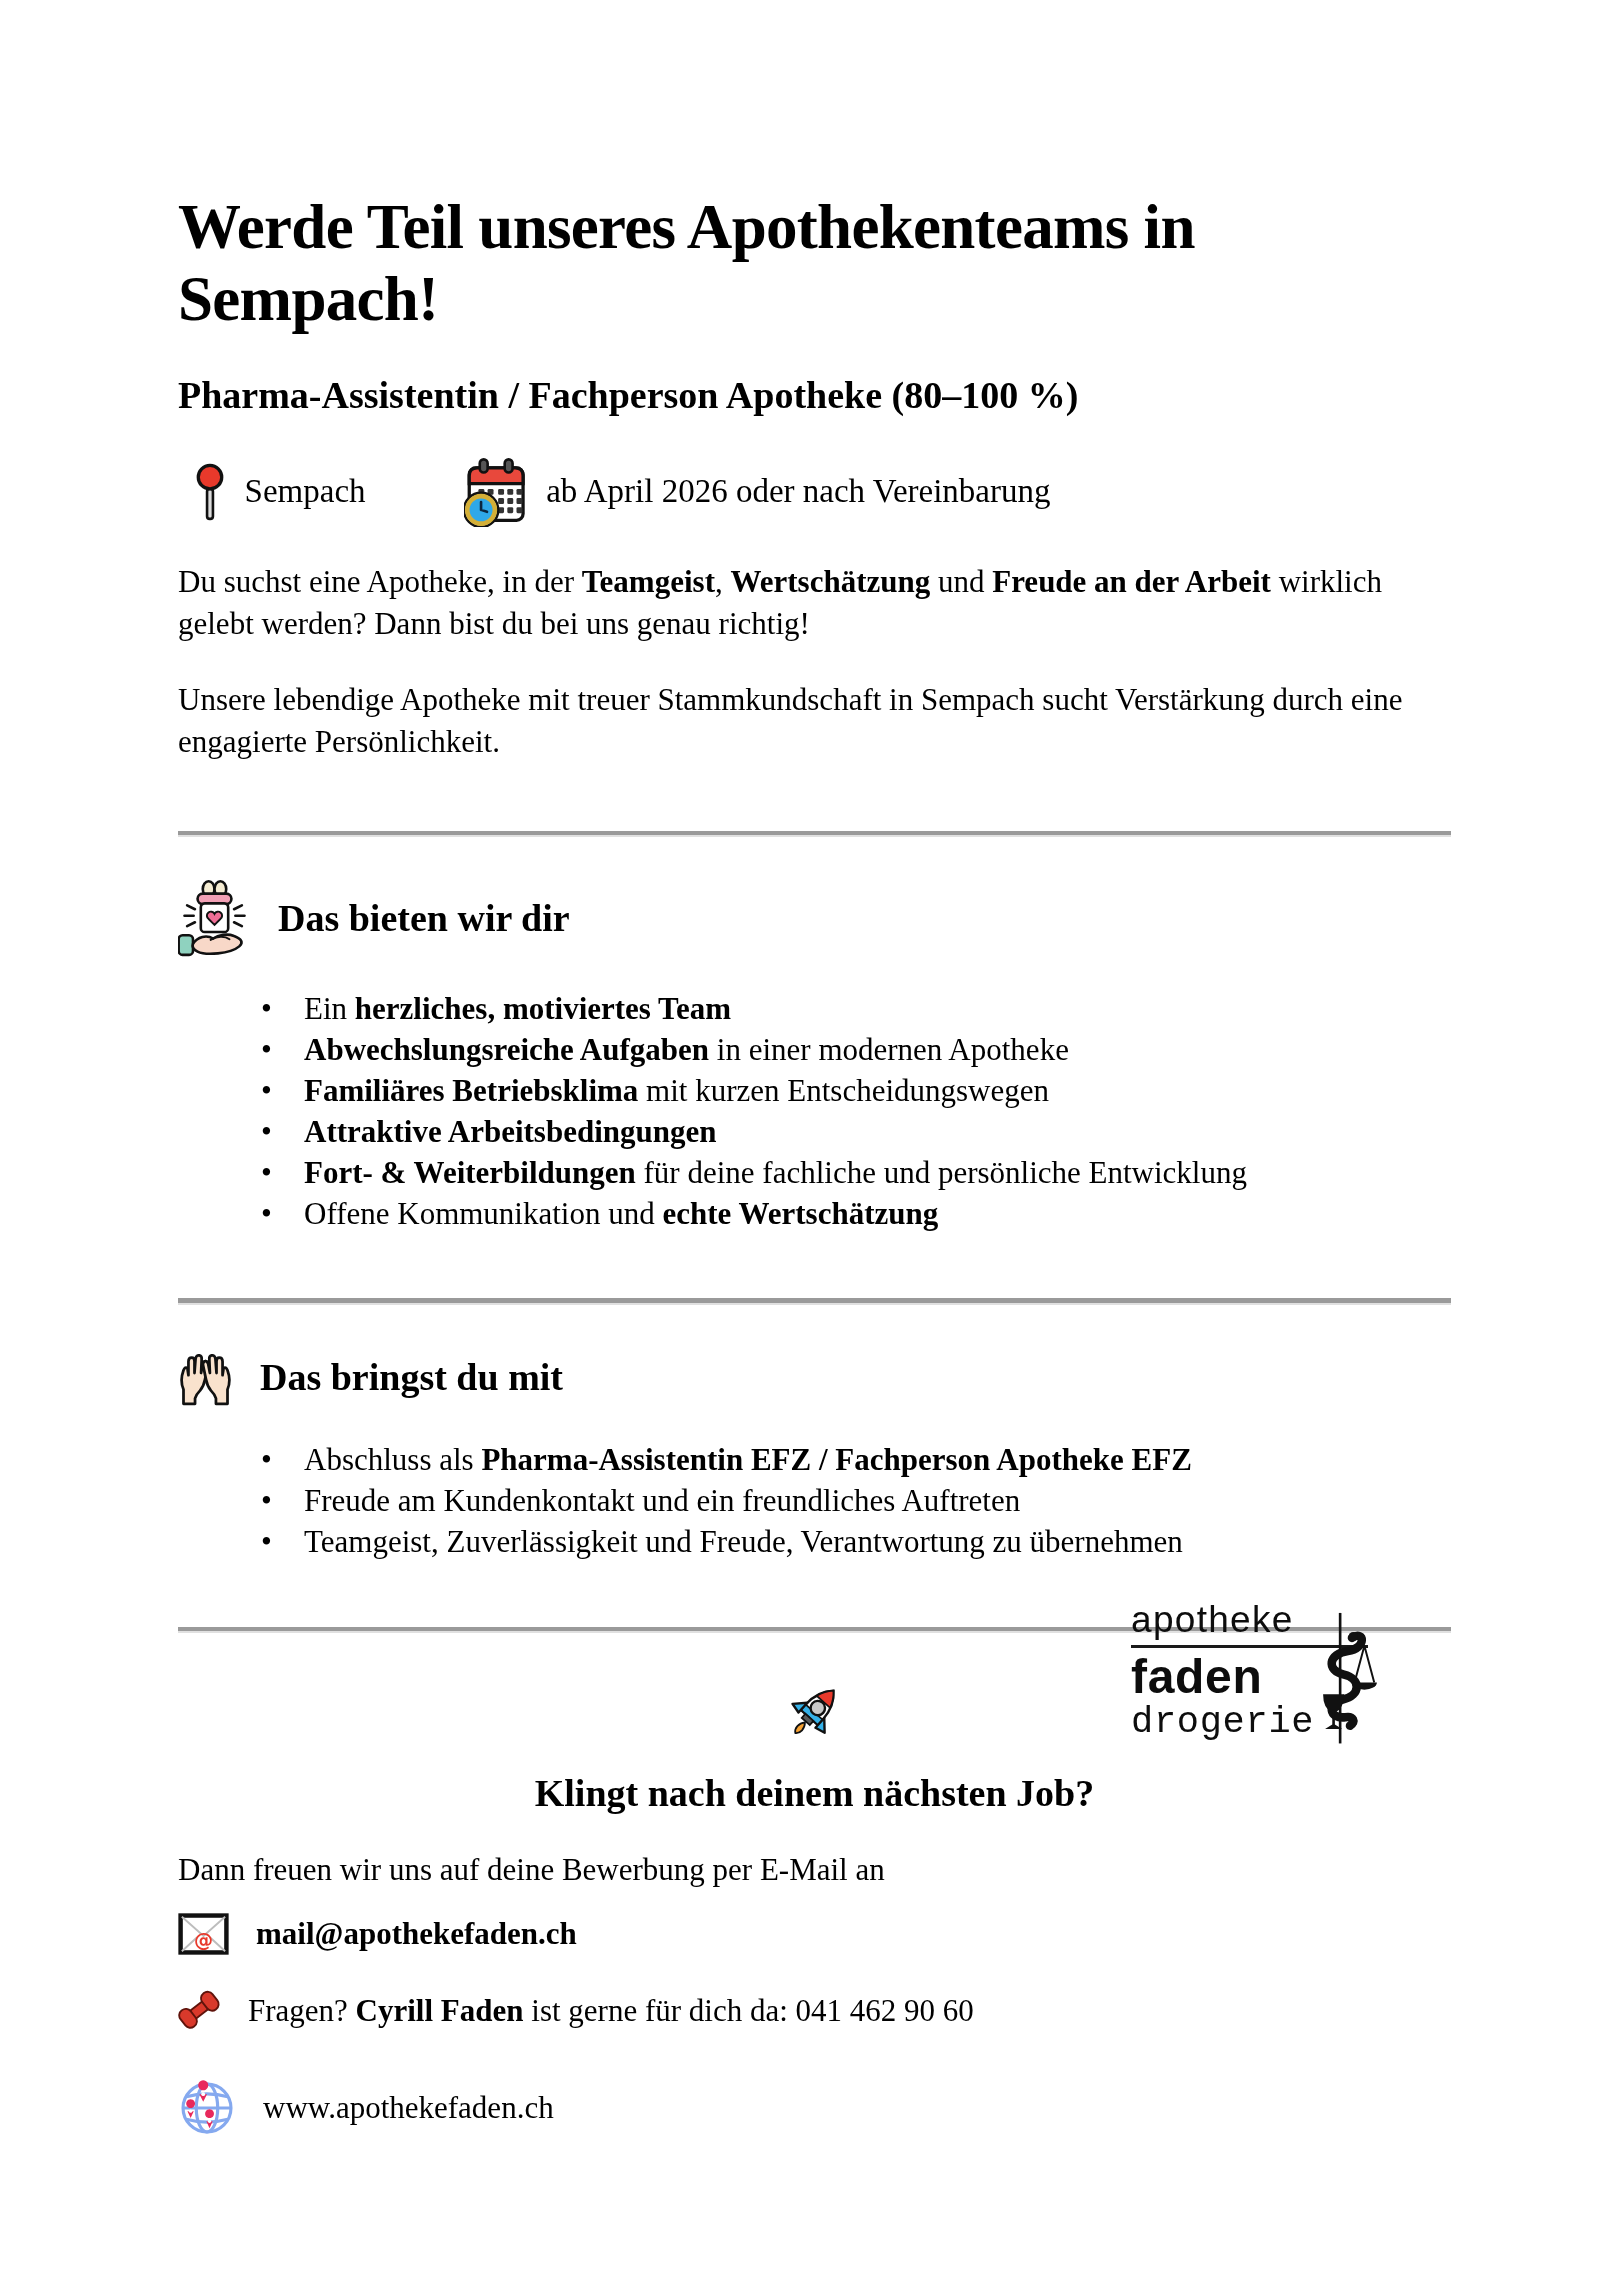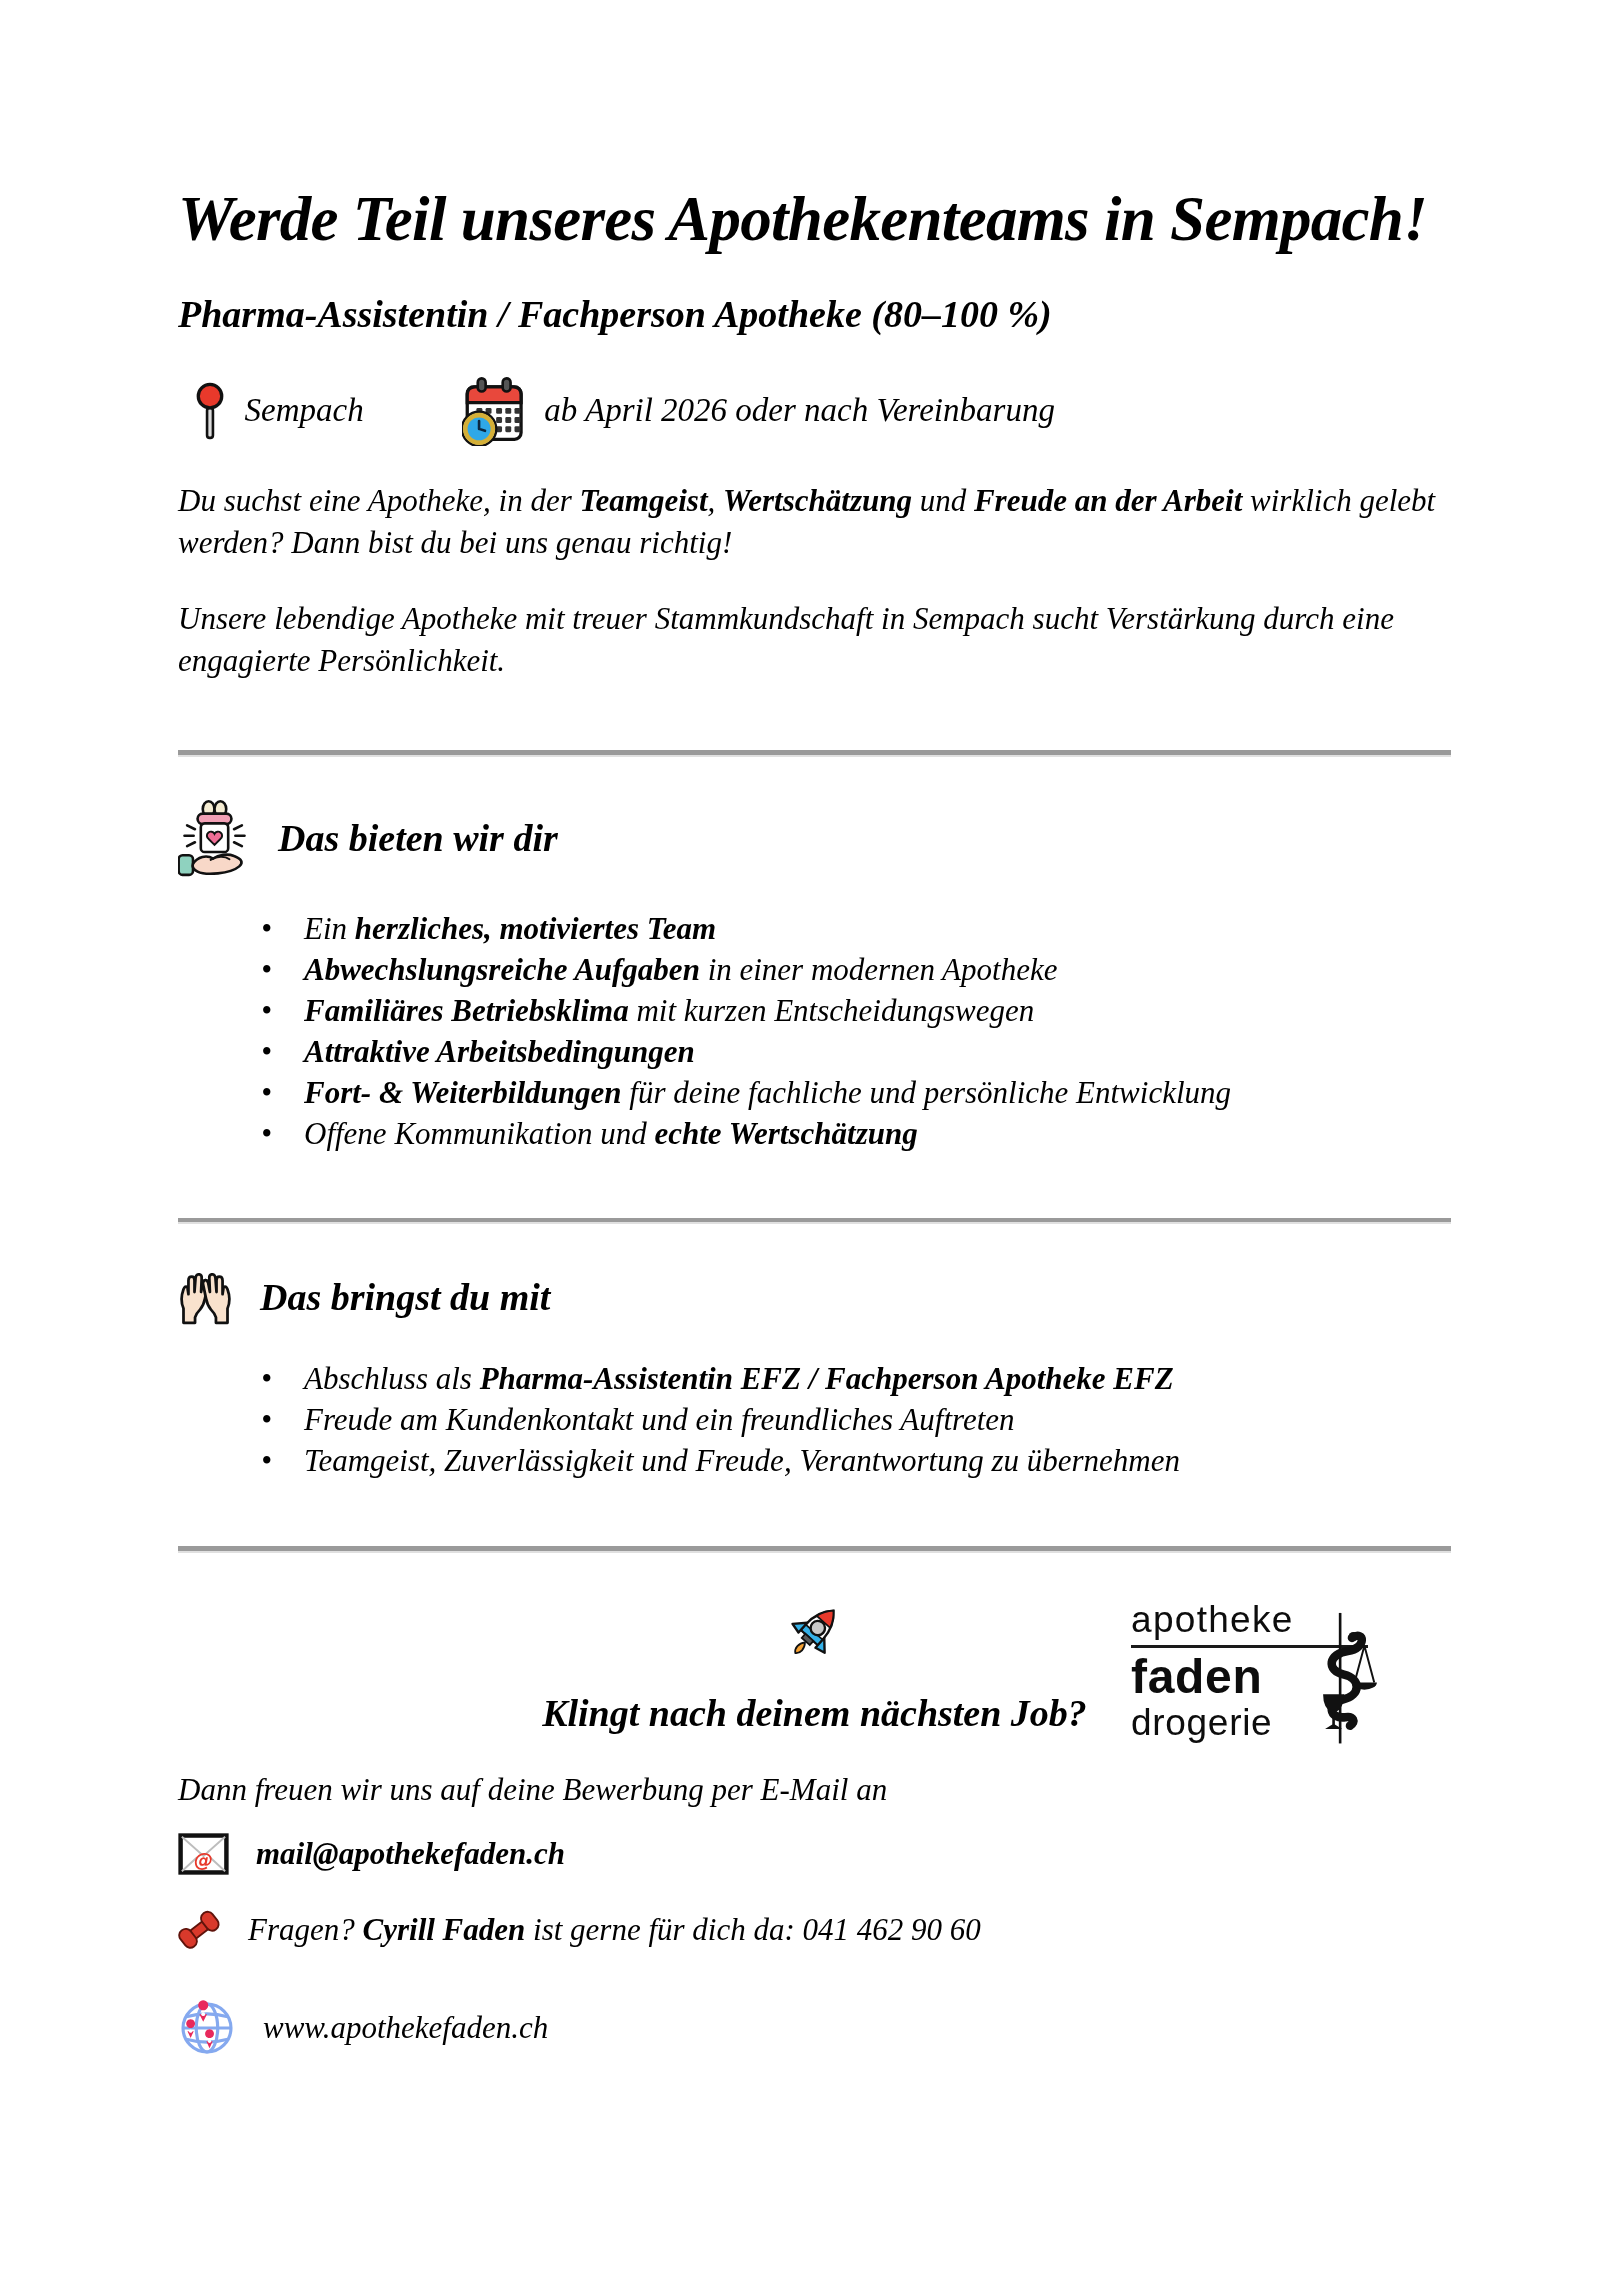--- a/index.html
+++ b/index.html
@@ -1,18 +1,18 @@
 <!DOCTYPE html>
 <html style="font-size:10.5px"><head>
 <meta charset="utf-8">
 <style>
   html,body{margin:0;padding:0;background:#ffffff;}
   .page{position:relative;width:1623px;height:2295px;background:#fff;overflow:hidden;
         font-family:"Liberation Serif",serif;color:#000;}
-  .content{position:absolute;left:178px;top:0;width:1273px;font-style:italic;}
+  .content{position:absolute;left:178px;top:8px;width:1273px;}
 
   h1.title{font-size:63px;font-weight:bold;margin:183px 0 0 0;line-height:1.15;letter-spacing:-0.7px;}
   h2.subtitle{font-size:38px;font-weight:bold;margin:39px 0 0 0;line-height:1.1;}
 
   .meta-row{margin-top:39px;display:flex;align-items:center;font-size:33px;}
   .meta-row .mi{flex:0 0 auto;display:inline-flex;align-items:center;justify-content:center;}
   .meta-row .pin-box{width:30px;height:63px;margin-left:17px;}
   .meta-row .cal-box{width:63px;height:71px;margin-left:98px;}
   .meta-text{margin-left:19.6px;}
 
@@ -36,21 +36,21 @@
   .row-email{margin-top:22px;}
   .row-phone{margin-top:34px;}
   .row-site{margin-top:47px;}
 
   
   .logo{position:absolute;left:1131px;top:1599px;width:288px;
         font-family:"Liberation Sans","DejaVu Sans",sans-serif;color:#0d0d0d;}
   .logo-line1{font-size:37px;line-height:41px;letter-spacing:1.3px;}
   .logo-rule{width:237px;height:2.6px;background:#1a1a1a;margin-top:5.2px;}
   .logo-line2{font-size:48px;line-height:52px;font-weight:bold;letter-spacing:0.7px;margin-top:3px;}
-  .logo-line3{font-size:37px;line-height:39px;letter-spacing:0.7px;}
+  .logo-line3{font-size:37px;line-height:39px;letter-spacing:0.7px;font-family:Liberation Mono, monospace;}
   .logo-symbol{position:absolute;left:188px;top:9.8px;width:79px;height:141px;}
 
   svg{display:block;}
 </style>
 </head>
 <body>
 
 <div class="page">
   <div class="content">
 

